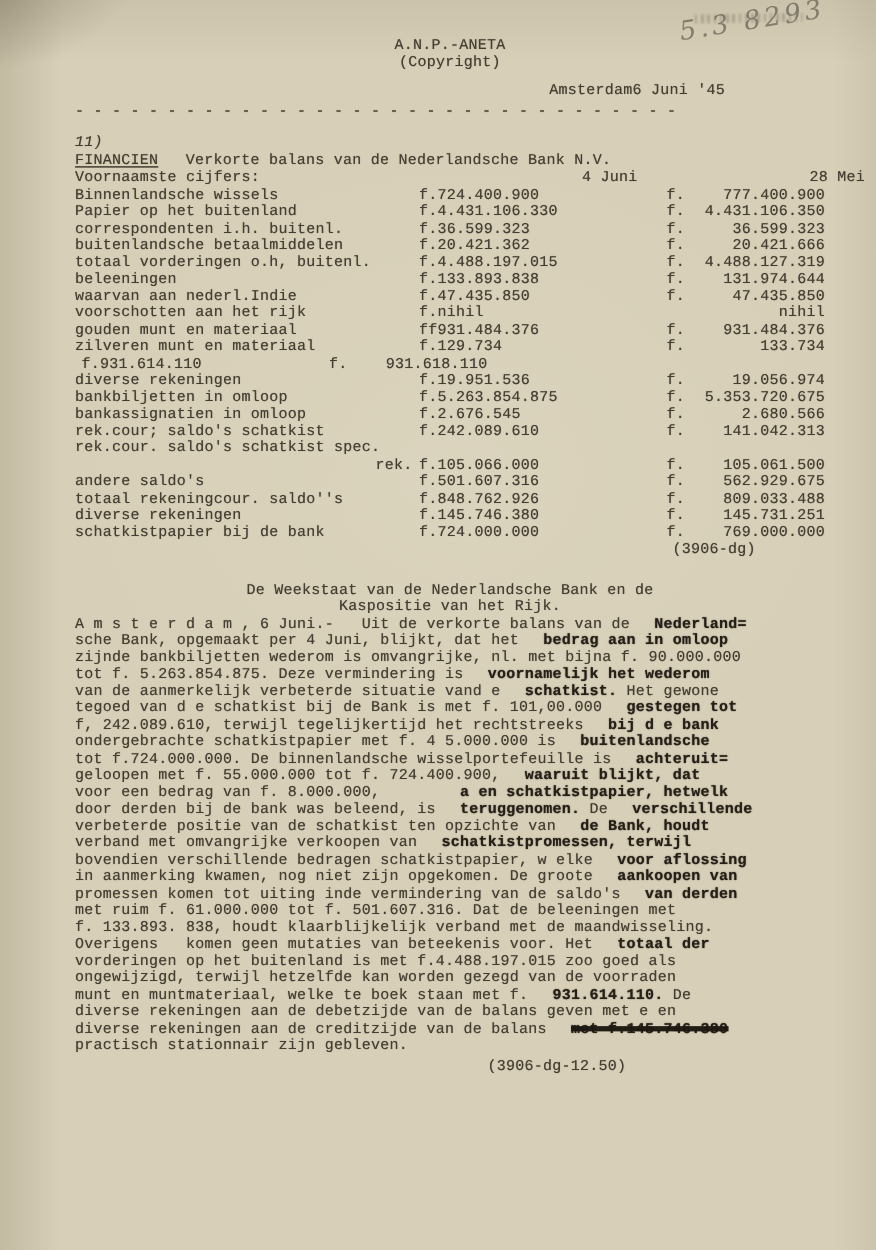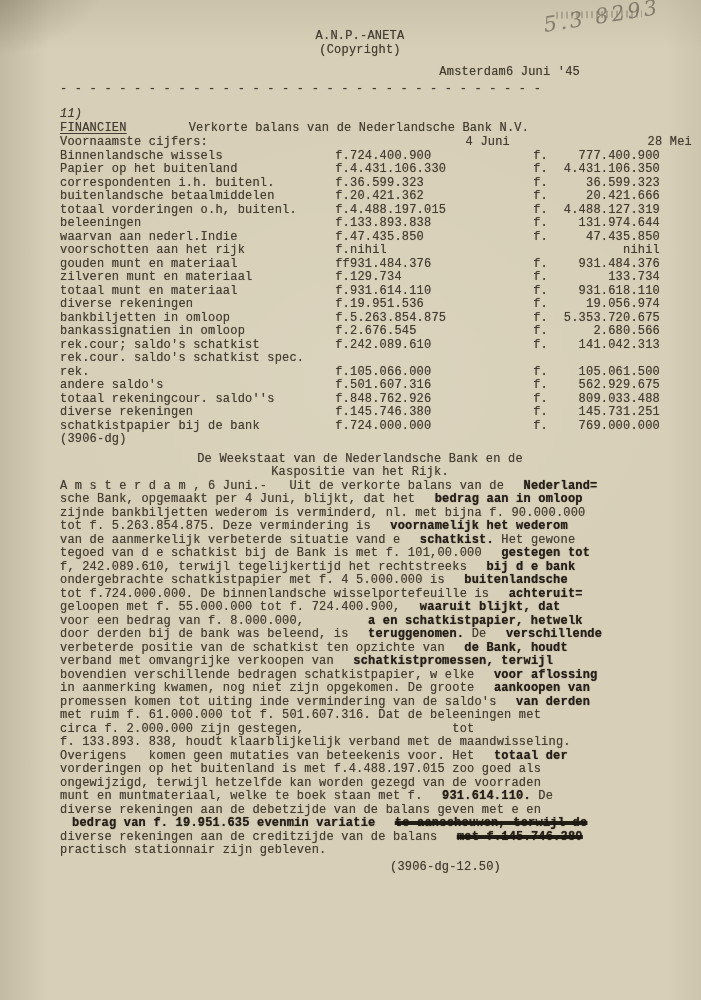--- a/index.html
+++ b/index.html
@@ -22,35 +22,35 @@
     font-size:12px; line-height:13.5px; letter-spacing:0.2px;
     color:#443d31;
     text-shadow:0 0 0.7px rgba(55,48,38,0.55);
   }
   .masthead { text-align:center; }
   .masthead div { white-space:pre; }
   .dateline { display:flex; justify-content:flex-end; margin-top:9px; }
   .dateline .date { padding-right:80px; }
   .rule { margin-top:3px; white-space:pre; overflow:hidden; color:#3d372c; }
   .item-no { margin-top:12px;font-style:italic; }
-  .section-line { display:flex;gap:40px; }
+  .section-line { display:flex; }
   .section-label { text-decoration:underline; text-decoration-thickness:1px; text-underline-offset:2px; }
   .table-title { margin-left:22px; }
   .btable { margin-top:1px; }
   .trow { display:flex; white-space:pre; }
   .c-label { width:270px; flex:none; overflow:visible; }
-  .c-label.alignright { text-align:left; }
+  .c-label.alignright { text-align:right; }
   .c-p1 { width:20px; flex:none; text-align:right; }
   .c-v1 { width:160px; flex:none; text-align:left; }
   .c-p2 { width:26px; margin-left:12px; flex:none; text-align:right; }
   .c-v2 { width:112px; flex:none; text-align:right; }
   .c-h1 { width:180px; flex:none; text-align:right; padding-right:32px; }
   .c-h2 { width:150px; flex:none; text-align:right; padding-right:44px; }
-  .tfoot { }
-  .article-heading { margin-top:6px; text-align:center; }
+  .tfoot { margin-left:478px; }
+  .article-heading { margin-top:19px; text-align:center; }
   .article-body { margin-top:0; }
   .article-body .line { white-space:pre; }
   .seg-b { font-weight:bold; color:#251f18; text-shadow:0 0 1px rgba(30,25,18,0.8);margin-left:12px; }
   .seg-s { text-decoration:line-through; text-decoration-thickness:4px; text-decoration-color:rgba(28,23,17,0.85); }
   .signoff { margin-left:330px; margin-top:3px; }
   .pencil-note {
     position:absolute; left:543px; top:4px;
     font-family:"DejaVu Serif",serif; font-style:italic;
     font-size:21px; letter-spacing:3px;
     color:rgba(112,106,93,0.80);
@@ -101,21 +101,21 @@
           <div class="trow"><span class="c-label">Binnenlandsche wissels</span><span class="c-p1">f.</span><span class="c-v1">724.400.900</span><span class="c-p2">f.</span><span class="c-v2">777.400.900</span></div>
           <div class="trow"><span class="c-label">Papier op het buitenland</span><span class="c-p1">f.</span><span class="c-v1">4.431.106.330</span><span class="c-p2">f.</span><span class="c-v2">4.431.106.350</span></div>
           <div class="trow"><span class="c-label">correspondenten i.h. buitenl.</span><span class="c-p1">f.</span><span class="c-v1">36.599.323</span><span class="c-p2">f.</span><span class="c-v2">36.599.323</span></div>
           <div class="trow"><span class="c-label">buitenlandsche betaalmiddelen</span><span class="c-p1">f.</span><span class="c-v1">20.421.362</span><span class="c-p2">f.</span><span class="c-v2">20.421.666</span></div>
           <div class="trow"><span class="c-label">totaal vorderingen o.h, buitenl.</span><span class="c-p1">f.</span><span class="c-v1">4.488.197.015</span><span class="c-p2">f.</span><span class="c-v2">4.488.127.319</span></div>
           <div class="trow"><span class="c-label">beleeningen</span><span class="c-p1">f.</span><span class="c-v1">133.893.838</span><span class="c-p2">f.</span><span class="c-v2">131.974.644</span></div>
           <div class="trow"><span class="c-label">waarvan aan nederl.Indie</span><span class="c-p1">f.</span><span class="c-v1">47.435.850</span><span class="c-p2">f.</span><span class="c-v2">47.435.850</span></div>
           <div class="trow"><span class="c-label">voorschotten aan het rijk</span><span class="c-p1">f.</span><span class="c-v1">nihil</span><span class="c-p2"></span><span class="c-v2">nihil</span></div>
           <div class="trow"><span class="c-label">gouden munt en materiaal</span><span class="c-p1">ff</span><span class="c-v1">931.484.376</span><span class="c-p2">f.</span><span class="c-v2">931.484.376</span></div>
           <div class="trow"><span class="c-label">zilveren munt en materiaal</span><span class="c-p1">f.</span><span class="c-v1">129.734</span><span class="c-p2">f.</span><span class="c-v2">133.734</span></div>
-          <div class="trow"><span class="c-label">totaal munt en materiaal</span><span class="c-p1">f.</span><span class="c-v1">931.614.110</span><span class="c-p2">f.</span><span class="c-v2">931.618.110</span></div>
+          <div class="trow"><span class="c-p1">f.</span><span class="c-v1">931.614.110</span><span class="c-p2">f.</span><span class="c-v2">931.618.110</span></div>
           <div class="trow"><span class="c-label">diverse rekeningen</span><span class="c-p1">f.</span><span class="c-v1">19.951.536</span><span class="c-p2">f.</span><span class="c-v2">19.056.974</span></div>
           <div class="trow"><span class="c-label">bankbiljetten in omloop</span><span class="c-p1">f.</span><span class="c-v1">5.263.854.875</span><span class="c-p2">f.</span><span class="c-v2">5.353.720.675</span></div>
           <div class="trow"><span class="c-label">bankassignatien in omloop</span><span class="c-p1">f.</span><span class="c-v1">2.676.545</span><span class="c-p2">f.</span><span class="c-v2">2.680.566</span></div>
           <div class="trow"><span class="c-label">rek.cour; saldo's schatkist</span><span class="c-p1">f.</span><span class="c-v1">242.089.610</span><span class="c-p2">f.</span><span class="c-v2">141.042.313</span></div>
           <div class="trow"><span class="c-label">rek.cour. saldo's schatkist spec.</span><span class="c-p1"></span><span class="c-v1"></span><span class="c-p2"></span><span class="c-v2"></span></div>
           <div class="trow"><span class="c-label alignright">rek.</span><span class="c-p1">f.</span><span class="c-v1">105.066.000</span><span class="c-p2">f.</span><span class="c-v2">105.061.500</span></div>
           <div class="trow"><span class="c-label">andere saldo's</span><span class="c-p1">f.</span><span class="c-v1">501.607.316</span><span class="c-p2">f.</span><span class="c-v2">562.929.675</span></div>
           <div class="trow"><span class="c-label">totaal rekeningcour. saldo''s</span><span class="c-p1">f.</span><span class="c-v1">848.762.926</span><span class="c-p2">f.</span><span class="c-v2">809.033.488</span></div>
           <div class="trow"><span class="c-label">diverse rekeningen</span><span class="c-p1">f.</span><span class="c-v1">145.746.380</span><span class="c-p2">f.</span><span class="c-v2">145.731.251</span></div>
           <div class="trow"><span class="c-label">schatkistpapier bij de bank</span><span class="c-p1">f.</span><span class="c-v1">724.000.000</span><span class="c-p2">f.</span><span class="c-v2">769.000.000</span></div>
@@ -124,44 +124,42 @@
     </div>
 
     <div class="article-heading">
       <div>De Weekstaat van de Nederlandsche Bank en de</div>
       <div>Kaspositie van het Rijk.</div>
     </div>
 
     <div class="article-body">
         <div class="line"><span>A m s t e r d a m , 6 Juni.-   Uit de verkorte balans van de </span><span class="seg-b">Nederland=</span></div>
         <div class="line"><span>sche Bank, opgemaakt per 4 Juni, blijkt, dat het </span><span class="seg-b">bedrag aan in omloop</span></div>
-        <div class="line"><span>zijnde bankbiljetten wederom is verminderd, nl. met bijna f. 90.000.000</span></div>
+        <div class="line"><span>zijnde bankbiljetten wederom is omvangrijke, nl. met bijna f. 90.000.000</span></div>
         <div class="line"><span>tot f. 5.263.854.875. Deze vermindering is </span><span class="seg-b">voornamelijk het wederom</span></div>
         <div class="line"><span>van de aanmerkelijk verbeterde situatie vand e </span><span class="seg-b">schatkist.</span><span> Het gewone</span></div>
         <div class="line"><span>tegoed van d e schatkist bij de Bank is met f. 101,00.000 </span><span class="seg-b">gestegen tot</span></div>
         <div class="line"><span>f, 242.089.610, terwijl tegelijkertijd het rechtstreeks </span><span class="seg-b">bij d e bank</span></div>
         <div class="line"><span>ondergebrachte schatkistpapier met f. 4 5.000.000 is </span><span class="seg-b">buitenlandsche</span></div>
         <div class="line"><span>tot f.724.000.000. De binnenlandsche wisselportefeuille is </span><span class="seg-b">achteruit=</span></div>
         <div class="line"><span>geloopen met f. 55.000.000 tot f. 724.400.900, </span><span class="seg-b">waaruit blijkt, dat</span></div>
         <div class="line"><span>voor een bedrag van f. 8.000.000,       </span><span class="seg-b">a en schatkistpapier, hetwelk</span></div>
         <div class="line"><span>door derden bij de bank was beleend, is </span><span class="seg-b">teruggenomen.</span><span> De </span><span class="seg-b">verschillende</span></div>
         <div class="line"><span>verbeterde positie van de schatkist ten opzichte van </span><span class="seg-b">de Bank, houdt</span></div>
         <div class="line"><span>verband met omvangrijke verkoopen van </span><span class="seg-b">schatkistpromessen, terwijl</span></div>
         <div class="line"><span>bovendien verschillende bedragen schatkistpapier, w elke </span><span class="seg-b">voor aflossing</span></div>
         <div class="line"><span>in aanmerking kwamen, nog niet zijn opgekomen. De groote </span><span class="seg-b">aankoopen van</span></div>
         <div class="line"><span>promessen komen tot uiting inde vermindering van de saldo's </span><span class="seg-b">van derden</span></div>
         <div class="line"><span>met ruim f. 61.000.000 tot f. 501.607.316. Dat de beleeningen met</span></div>
-        <div class="line"><span>circa f. 2.000.000 zijn gestegen,                    tot</span></div>
         <div class="line"><span>f. 133.893. 838, houdt klaarblijkelijk verband met de maandwisseling.</span></div>
         <div class="line"><span>Overigens   komen geen mutaties van beteekenis voor. Het </span><span class="seg-b">totaal der</span></div>
         <div class="line"><span>vorderingen op het buitenland is met f.4.488.197.015 zoo goed als</span></div>
         <div class="line"><span>ongewijzigd, terwijl hetzelfde kan worden gezegd van de voorraden</span></div>
         <div class="line"><span>munt en muntmateriaal, welke te boek staan met f. </span><span class="seg-b">931.614.110.</span><span> De</span></div>
         <div class="line"><span>diverse rekeningen aan de debetzijde van de balans geven met e en</span></div>
-        <div class="line"><span class="seg-b">bedrag van f. 19.951.635 evenmin variatie </span><span class="seg-b seg-s">te aanschouwen, terwijl de</span></div>
         <div class="line"><span>diverse rekeningen aan de creditzijde van de balans </span><span class="seg-b seg-s">met f.145.746.380</span></div>
         <div class="line"><span>practisch stationnair zijn gebleven.</span></div>
       </div>
 
     <div class="signoff">(3906-dg-12.50)</div>
 
   </div>
 </div>
 
 </body></html>

